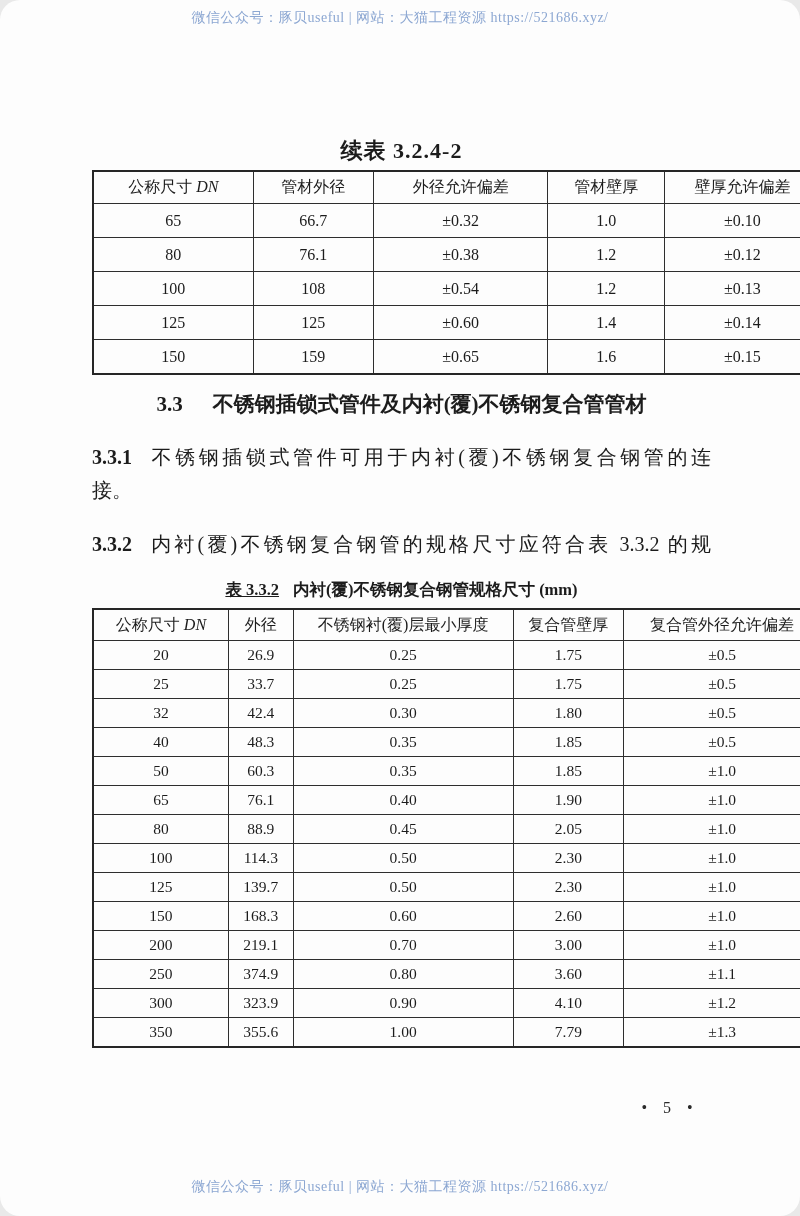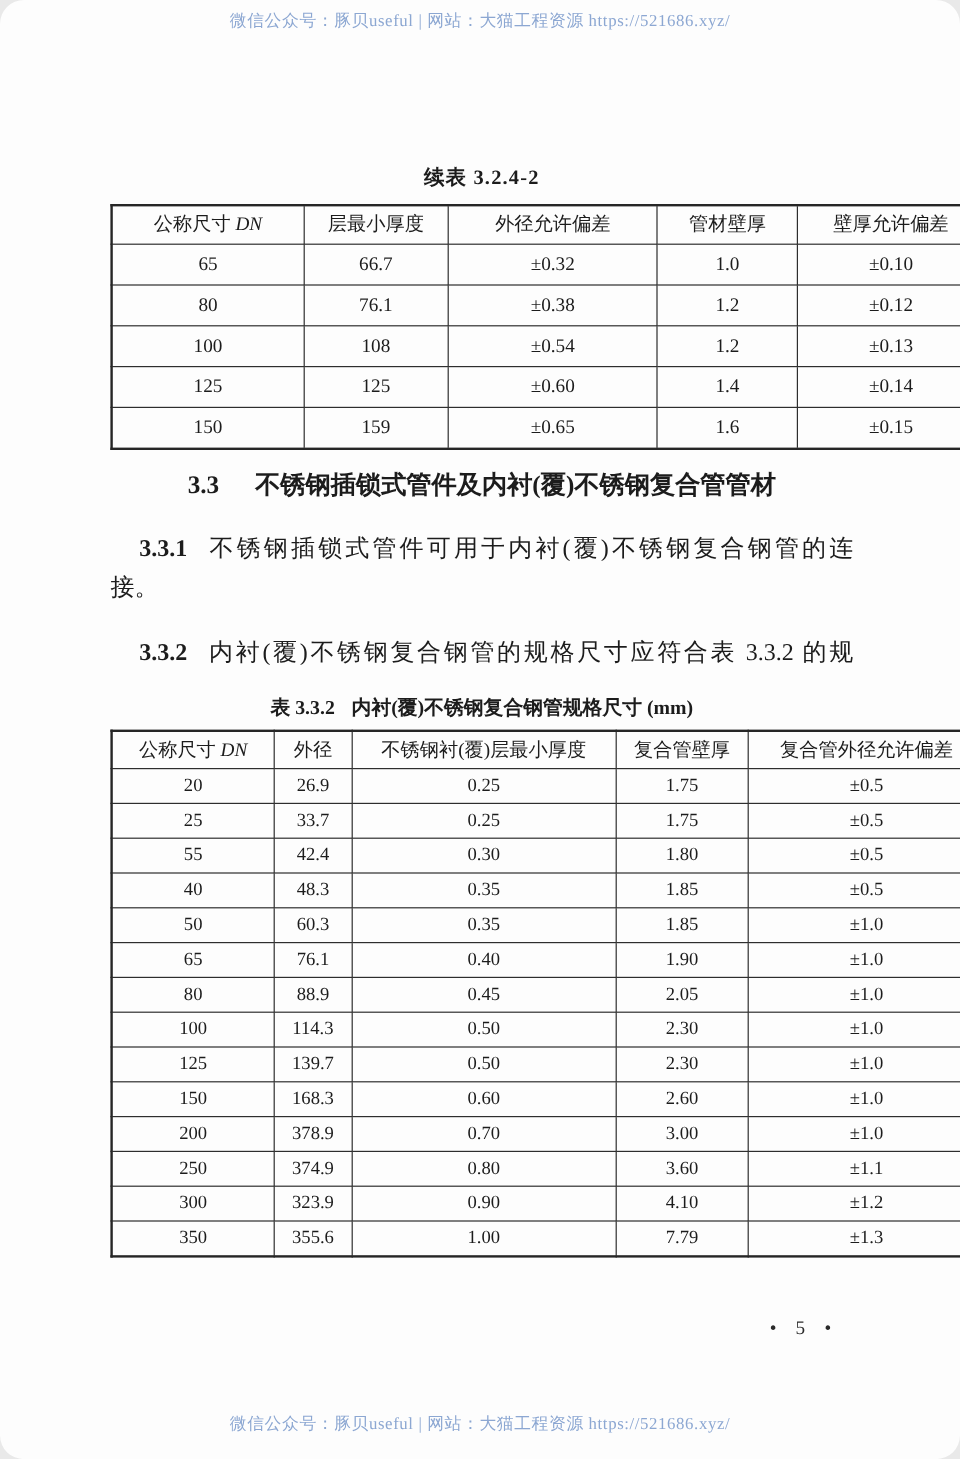--- a/index.html
+++ b/index.html
@@ -2,39 +2,39 @@
 <html><head>
 <meta charset="utf-8">
 <style>
   html,body{margin:0;padding:0;}
   body{background:#e9e9e9;font-family:"Liberation Serif","DejaVu Serif",serif;}
   .page{position:relative;width:800px;height:1216px;background:#fdfdfd;margin:0 auto;overflow:hidden;color:#1c1c1c;border-radius:20px;}
   .watermark{position:absolute;left:0;width:800px;text-align:center;font-size:14px;letter-spacing:0.5px;}
   .wm-top{top:9px;}
   .wm-bottom{top:1178px;}
   .content-col{position:absolute;left:92px;width:619px;}
-  .t1-title{top:136px;text-align:center;font-weight:bold;font-size:17px;letter-spacing:1px;}
+  .t1-title{top:136px;text-align:center;font-weight:bold;font-size:22px;letter-spacing:1px;}
   .doc-table{border-collapse:collapse;table-layout:fixed;width:730px;border:2px solid #262626;}
   .doc-table th,.doc-table td{border:1px solid #2e2e2e;text-align:center;vertical-align:middle;font-weight:normal;font-size:16px;padding:0;}
   .tbl1{position:absolute;left:92px;top:170px;}
   .tbl1 th{height:31px;}
   .tbl1 td{height:33px;}
   .tbl2{position:absolute;left:92px;top:608px;}
   .tbl2 th{height:30px;}
   .tbl2 td{height:28px;font-size:15.5px;}
   .dn-i{font-style:italic;font-family:"Liberation Serif","DejaVu Serif",serif;}
   .section-heading{top:390px;text-align:center;font-weight:bold;font-size:21px;}
   .section-heading .num{margin-right:30px;font-family:Liberation Serif, serif;}
   .clause{font-size:20px;line-height:33px;}
   .clause-1{top:441px;}
   .clause-2{top:528px;}
-  .cl-num{font-weight:bold;margin-right:16px;margin-left:24px;}
+  .cl-num{font-weight:bold;margin-right:16px;}
   .jline{text-align:justify;text-align-last:justify;}
   .t2-title{top:579px;text-align:center;font-weight:bold;font-size:16.5px;}
-  .t2-title .lbl{margin-right:14px;}
+  .t2-title .lbl{margin-right:14px;text-decoration:underline;}
   .page-footer{position:absolute;top:1099px;left:630px;width:80px;text-align:center;font-size:16px;letter-spacing:6px;color:#2a2a2a;}
 </style>
 </head>
 <body>
 
 <div class="page" style="background: rgb(253, 253, 253); color: rgb(28, 28, 28);">
 
   <div class="watermark wm-top" style="color: rgb(140, 167, 210);">微信公众号：豚贝useful | 网站：大猫工程资源 https://521686.xyz/</div>
 
   <div class="content-col t1-title">续表 3.2.4-2</div>
@@ -43,21 +43,21 @@
     <colgroup>
       <col style="width:22%">
         <col style="width:16.5%">
         <col style="width:24%">
         <col style="width:16%">
         <col style="width:21.5%">
     </colgroup>
     <thead>
       <tr>
           <th>公称尺寸 <span class="dn-i">DN</span></th>
-          <th>层最小厚度</th>
+          <th>管材外径</th>
           <th>外径允许偏差</th>
           <th>管材壁厚</th>
           <th>壁厚允许偏差</th>
         </tr>
     </thead>
     <tbody>
         <tr>
           <td>65</td>
           <td>66.7</td>
           <td>±0.32</td>
@@ -142,21 +142,21 @@
           <td>±0.5</td>
         </tr>
         <tr>
           <td>25</td>
           <td>33.7</td>
           <td>0.25</td>
           <td>1.75</td>
           <td>±0.5</td>
         </tr>
         <tr>
-          <td>55</td>
+          <td>32</td>
           <td>42.4</td>
           <td>0.30</td>
           <td>1.80</td>
           <td>±0.5</td>
         </tr>
         <tr>
           <td>40</td>
           <td>48.3</td>
           <td>0.35</td>
           <td>1.85</td>
@@ -199,21 +199,21 @@
         </tr>
         <tr>
           <td>150</td>
           <td>168.3</td>
           <td>0.60</td>
           <td>2.60</td>
           <td>±1.0</td>
         </tr>
         <tr>
           <td>200</td>
-          <td>378.9</td>
+          <td>219.1</td>
           <td>0.70</td>
           <td>3.00</td>
           <td>±1.0</td>
         </tr>
         <tr>
           <td>250</td>
           <td>374.9</td>
           <td>0.80</td>
           <td>3.60</td>
           <td>±1.1</td>

